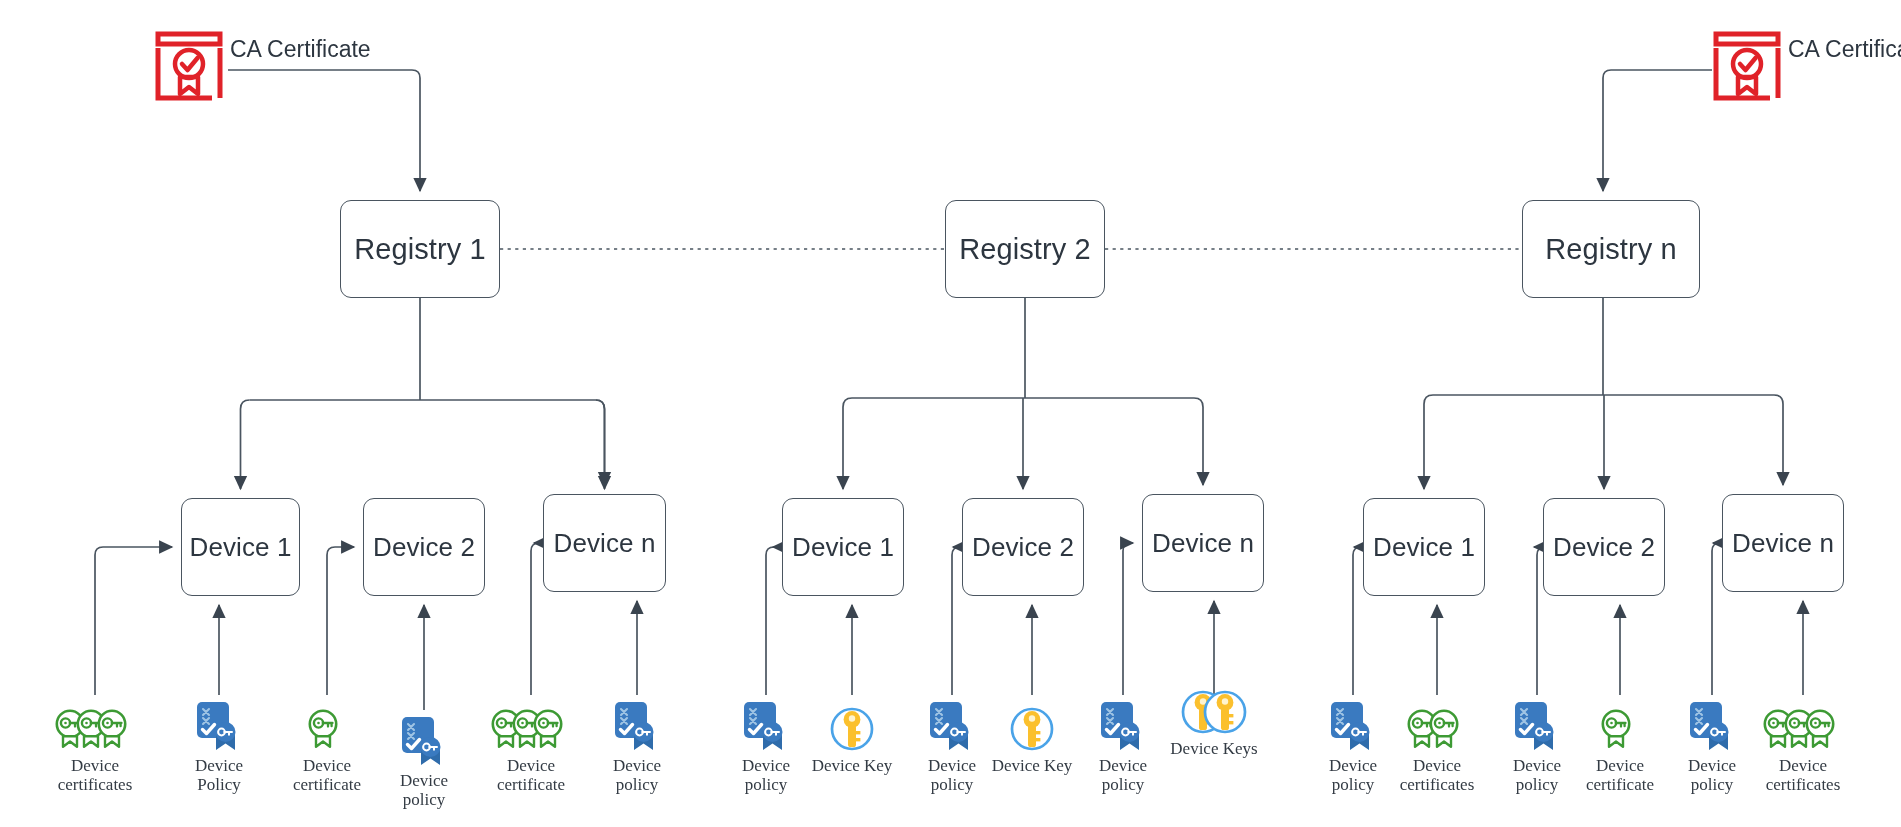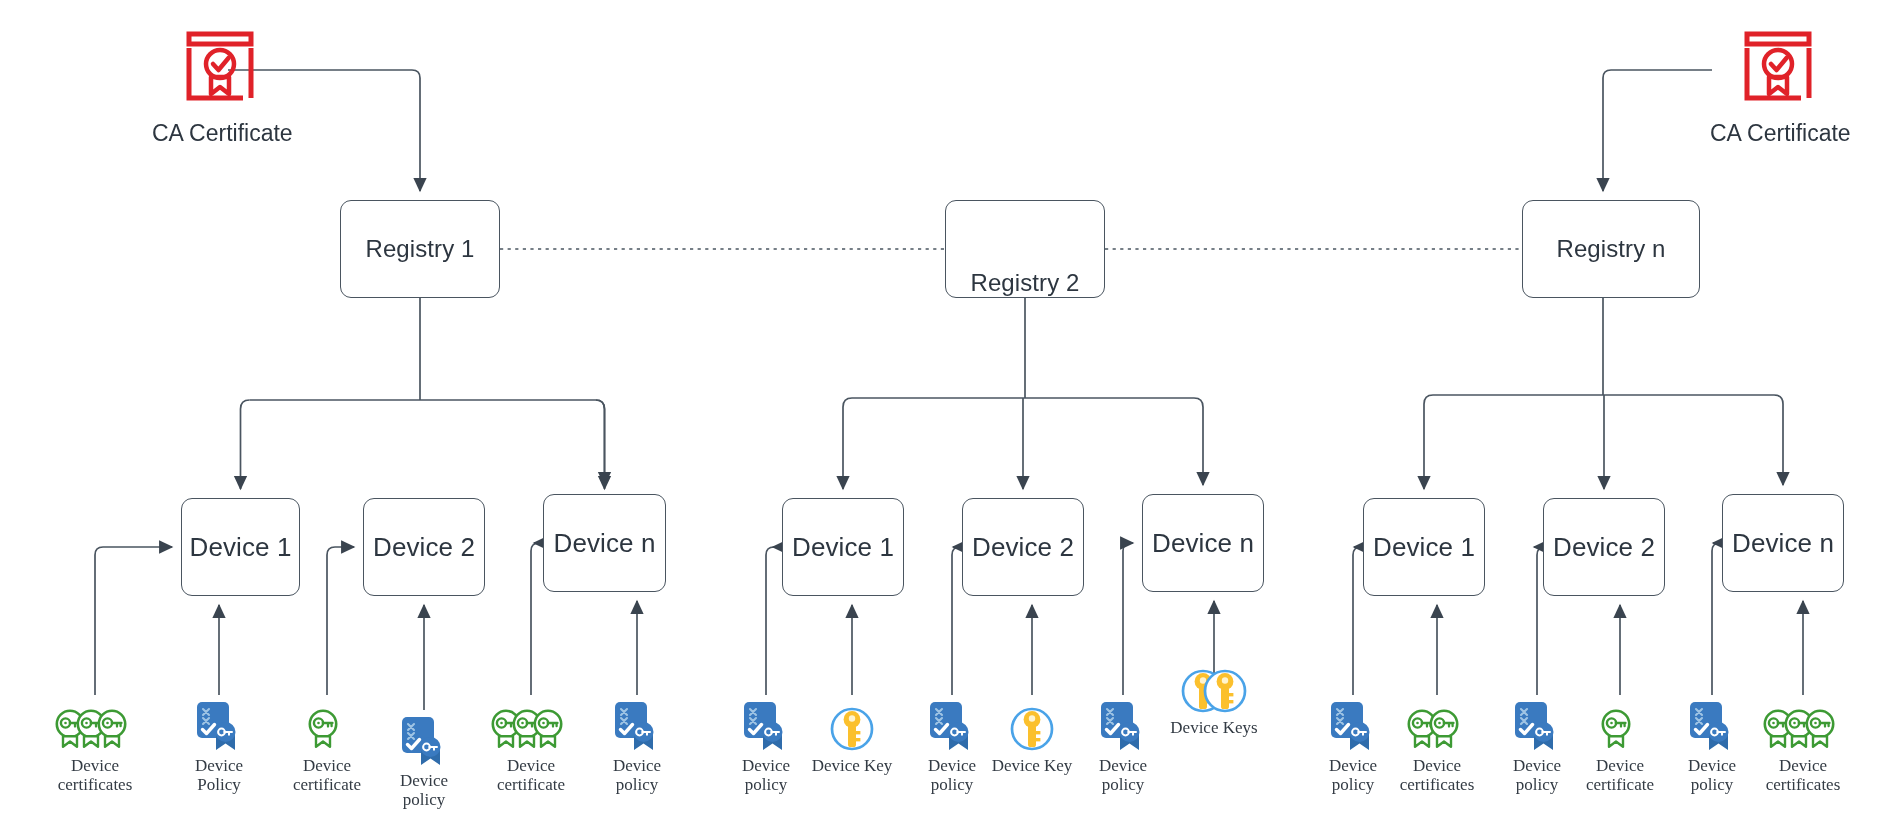--- a/index.html
+++ b/index.html
@@ -17,25 +17,25 @@
     box-sizing:border-box;
     border:1.6px solid #4a5560;
     border-radius:11px;
     background:#ffffff;
     display:flex;align-items:center;justify-content:center;
     color:#2d3640;
     font-size:26px;
     letter-spacing:.1px;
     white-space:nowrap;
   }
-  .node.registry{font-size:24px;}
+  .node.registry{font-size:29px;}
 
   .ca{
     position:absolute;
-    display:flex;flex-direction:column;align-items:center;
+    display:flex;flex-direction:row;
   }
   .ca-label{
     margin-top:6px;
     font-size:23px;
     color:#2d3640;
     white-space:nowrap;
   }
 
   .asset{
     position:absolute;
@@ -125,21 +125,21 @@
     <path d="M30 34 l5.5 6 l10 -12" fill="none" stroke="#e02229" stroke-width="4.5" stroke-linecap="round" stroke-linejoin="round"></path>
     <path d="M28 47 h18 v17 l-9 -7 l-9 7 z" fill="none" stroke="#e02229" stroke-width="4.5" stroke-linejoin="round"></path>
   </svg></div>
         <div class="ca-label">CA Certificate</div>
       </div>
     </div>
   <div id="node-layer">
       <div class="node registry" style="left: 340px; top: 200px; width: 160px; height: 98px;">
         <span>Registry 1</span>
       </div>
-      <div class="node registry" style="left: 945px; top: 200px; width: 160px; height: 98px; align-items: flex-end;">
+      <div class="node registry" style="left: 945px; top: 200px; width: 160px; height: 98px;">
         <span>Registry 2</span>
       </div>
       <div class="node registry" style="left: 1522px; top: 200px; width: 178px; height: 98px;">
         <span>Registry n</span>
       </div>
       <div class="node device" style="left: 181px; top: 498px; width: 119px; height: 98px;">
         <span>Device 1</span>
       </div>
       <div class="node device" style="left: 363px; top: 498px; width: 122px; height: 98px;">
         <span>Device 2</span>
@@ -341,21 +341,21 @@
     <path d="M8.5 28.5 l4 4 l8 -9" stroke="#ffffff" stroke-width="3.4" fill="none" stroke-linecap="round" stroke-linejoin="round"></path>
     <path d="M22 31 h19 v18 l-9.5 -6.5 l-9.5 6.5 z" fill="#2f6cab"></path>
     <circle cx="31.5" cy="31" r="10" fill="#3a7ac0"></circle>
     <circle cx="27.5" cy="31" r="3.4" fill="none" stroke="#ffffff" stroke-width="2"></circle>
     <path d="M30.2 31 H38 M35 31 v2.8" stroke="#ffffff" stroke-width="2" stroke-linecap="round"></path>
   </svg>
         </div>
         <div class="cap">Device
 policy</div>
       </div>
-      <div class="asset" style="left: 1214px; top: 659px;">
+      <div class="asset" style="left: 1214px; top: 680px;">
         <div class="glyph">
           <svg width="66" height="48" viewBox="0 0 66 48">
             <circle cx="22" cy="24" r="20" fill="#ffffff" stroke="#4aa3e8" stroke-width="2.7"></circle>
             <circle cx="22" cy="14.5" r="8.4" fill="#fbc02d"></circle>
     <circle cx="22" cy="13.5" r="3.2" fill="#fff4cf"></circle>
     <rect x="18" y="20" width="8" height="22" rx="2.6" fill="#fbc02d"></rect>
     <rect x="25.4" y="26" width="5" height="3.4" fill="#fbc02d"></rect>
     <rect x="25.4" y="33" width="5" height="3.4" fill="#fbc02d"></rect>
             <circle cx="44" cy="24" r="20" fill="#ffffff" stroke="#4aa3e8" stroke-width="2.7"></circle>
             <circle cx="44" cy="14.5" r="8.4" fill="#fbc02d"></circle>

